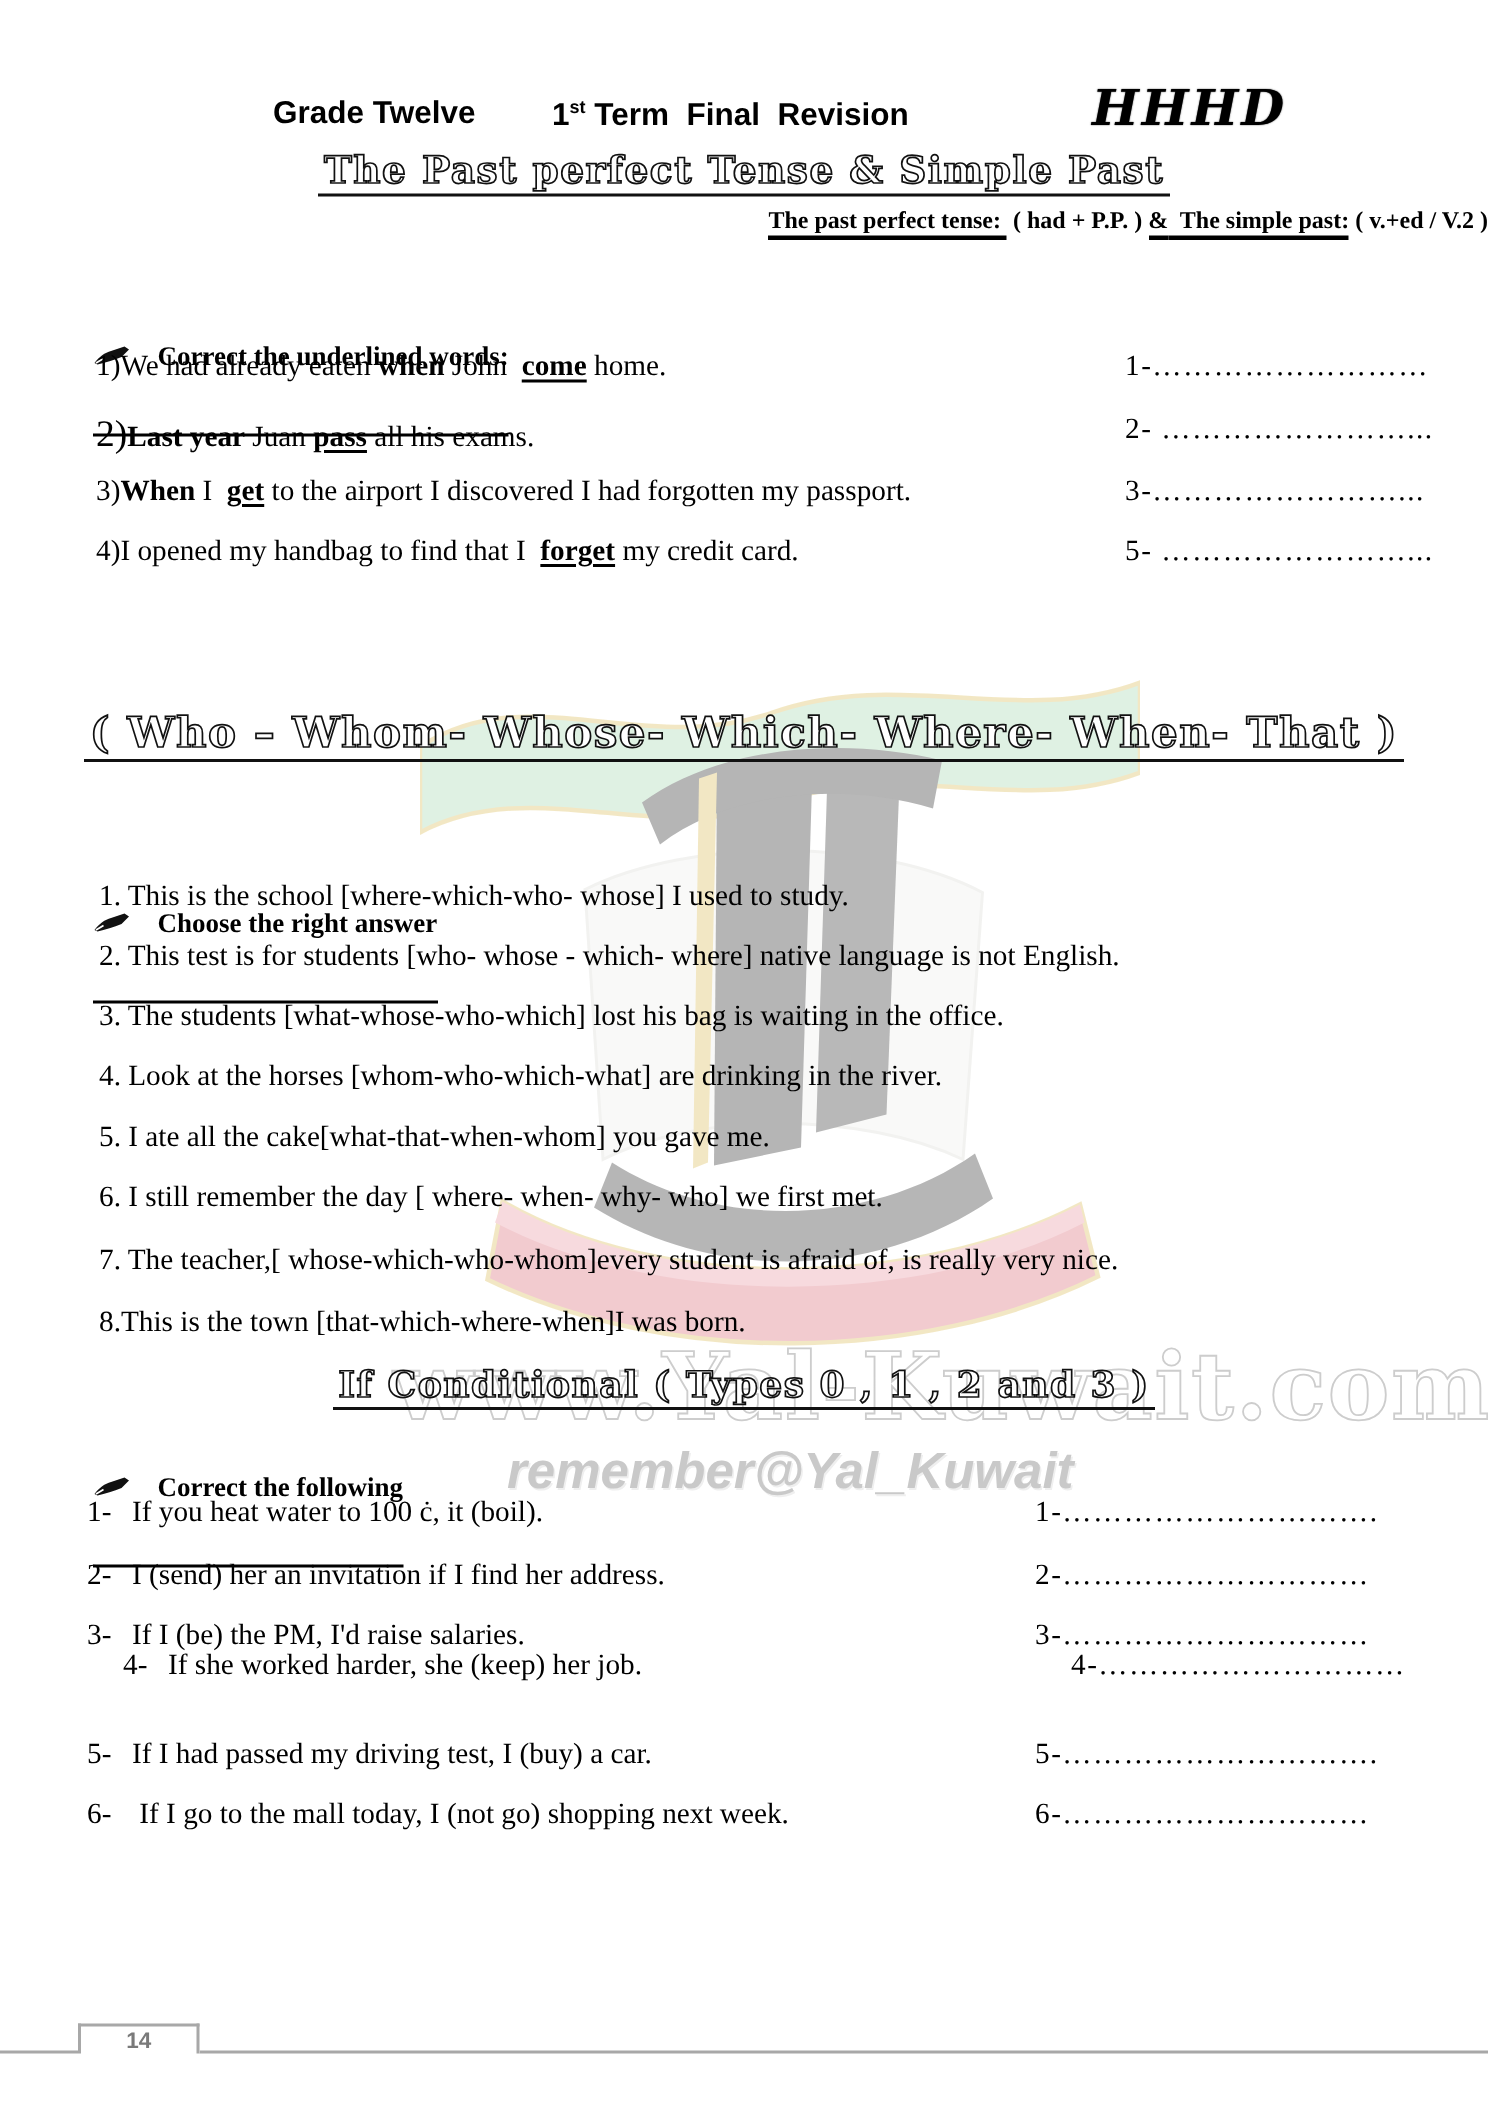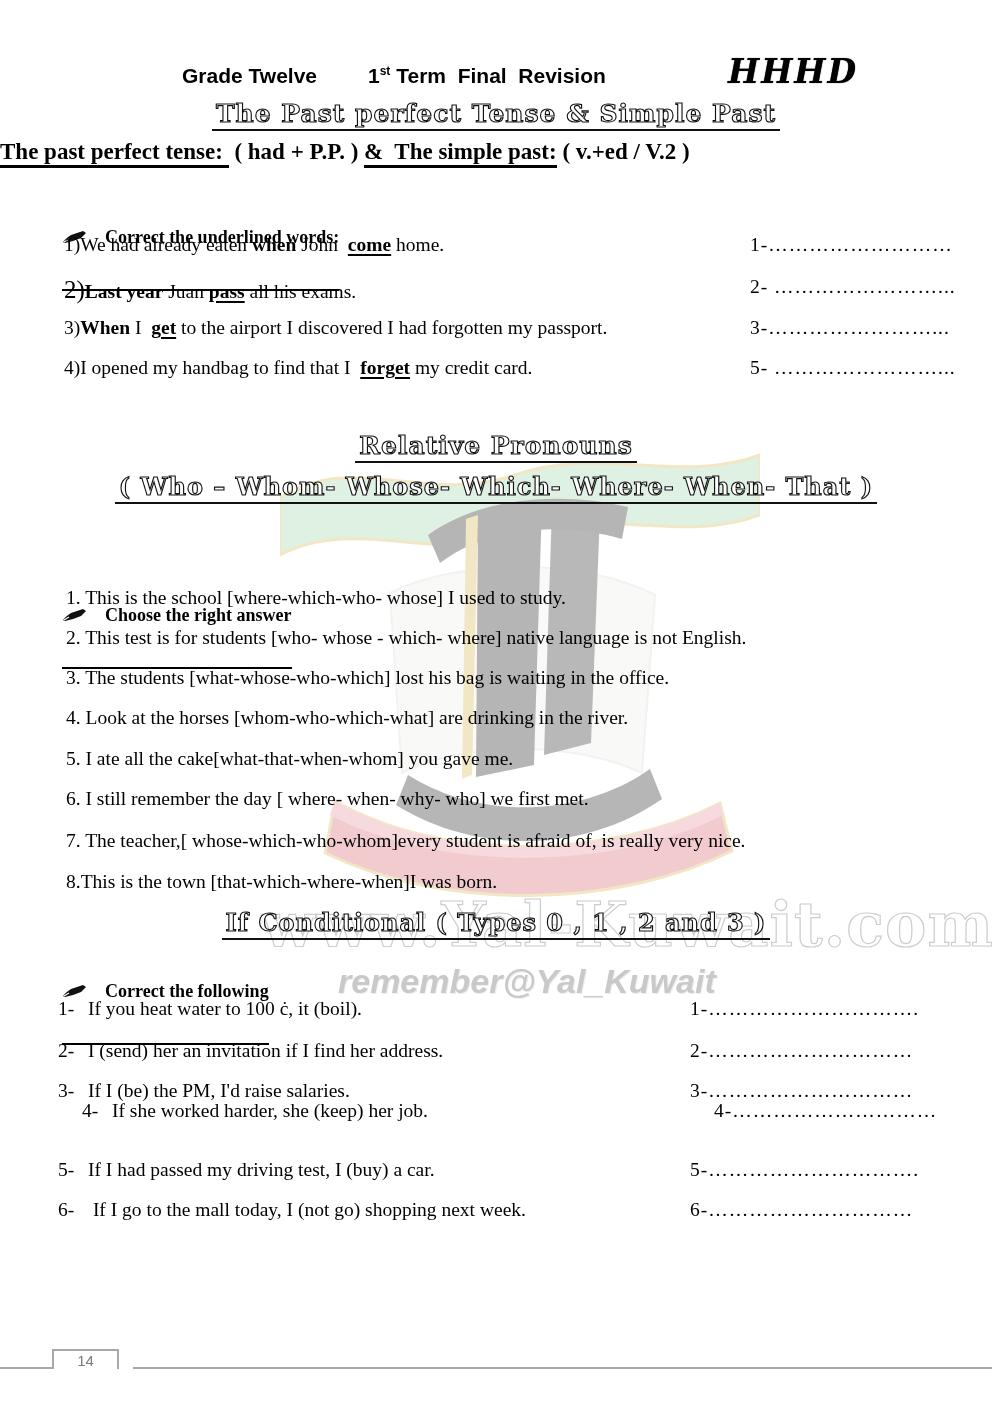--- a/index.html
+++ b/index.html
@@ -35,22 +35,22 @@
     letter-spacing:1px;
     color:#ffffff;
     -webkit-text-stroke:1.15px #111;
     border-bottom:2px solid #111;
     padding:0 4px 1px 4px;
     white-space:pre-wrap;
   }
 
   
   .formula {
-    left:0; width:100%; text-align:left;
-    font-weight:bold; font-size:23px; white-space:pre-wrap;
+    left:0; width:100%; text-align:right;
+    font-weight:bold; font-size:16px; white-space:pre-wrap;padding-left:20px;
   }
   .formula .u { border-bottom:3px solid #000; padding-bottom:1px; }
 
   
   .ex-heading { font-size:18px; font-weight:bold; }
   .ex-heading .wrap {
     display:inline-flex; align-items:center; gap:7px;
     border-bottom:2.5px solid #000; padding-bottom:2px; white-space:pre-wrap;
   }
   .pen-icon svg { display:block; }
@@ -78,24 +78,24 @@
   .wm-insta {
     font-family:"Liberation Sans", sans-serif;
     font-style:italic; font-weight:bold; font-size:34px;
     color:#c9c9c9; text-shadow:1px 1px 0 #efefef;
     white-space:nowrap;
   }
 
   
   .foot-line { position:absolute; height:2px; background:#a8a8a8; z-index:2; }
   .page-tab {
-    position:absolute; left:52px; top:1349px; width:67px; height:20px;
+    position:absolute; left:52px; top:1349px; width:81px; height:20px;
     border:2px solid #a8a8a8; border-bottom:none; background:#fff;
     display:flex; align-items:center; justify-content:center;
-    font-family:"Liberation Sans", sans-serif; font-weight:normal;
+    font-family:"Liberation Sans", sans-serif; font-weight:bold;
     font-size:15px; color:#7a7a7a; z-index:2;
   }
 </style>
 </head>
 <body>
 
 <div class="page">
 
   <div class="wm" style="left:280px; top:443px;">
     <svg class="wm-logo" width="480" height="465" viewBox="0 0 480 465" aria-hidden="true">
@@ -136,25 +136,22 @@
   </div>
 
   <div class="abs row ex1" style="left:64px; top:234px;"><span class="num">1)</span><span>We had already eaten </span><b>when</b><span> John  </span><span class="bu">come</span><span> home.</span><span class="answer">1-………………………</span></div>
 
   <div class="abs row ex1" style="left:64px; top:276px;"><span class="num num-big">2)</span><span></span><b>Last year</b><span> Juan </span><span class="bu">pass</span><span> all his exams.</span><span class="answer">2- ……………………...</span></div>
 
   <div class="abs row ex1" style="left:64px; top:317px;"><span class="num">3)</span><span></span><b>When</b><span> I  </span><span class="bu">get</span><span> to the airport I discovered I had forgotten my passport.</span><span class="answer">3-……………………...</span></div>
 
   <div class="abs row ex1" style="left:64px; top:357px;"><span class="num">4)</span><span>I opened my handbag to find that I  </span><b></b><span></span><span class="bu">forget</span><span> my credit card.</span><span class="answer">5- ……………………...</span></div>
 
-  <div class="abs outline-title" style="top:431px;">
-    <span style="font-size:25px;">Relative Pronouns</span>
-  </div>
   <div class="abs outline-title" style="top:472px;">
-    <span style="font-size:24px;">( Who – Whom- Whose- Which- Where- When- That )</span>
+    <span style="font-size:28px;">( Who – Whom- Whose- Which- Where- When- That )</span>
   </div>
 
   <div class="abs ex-heading" style="left:62px; top:566px;">
     <span class="wrap">
       <span class="pen-icon">
         <svg width="25" height="15" viewBox="0 0 25 15">
           <path d="M1 12 C4 8,8 5,12 4 L21 1 L24 3 L19 8 C14 10,8 12,3 13 Z" fill="#111"></path>
           <path d="M2 12 L7 9" stroke="#fff" stroke-width="1.2" fill="none"></path>
         </svg>
       </span>

